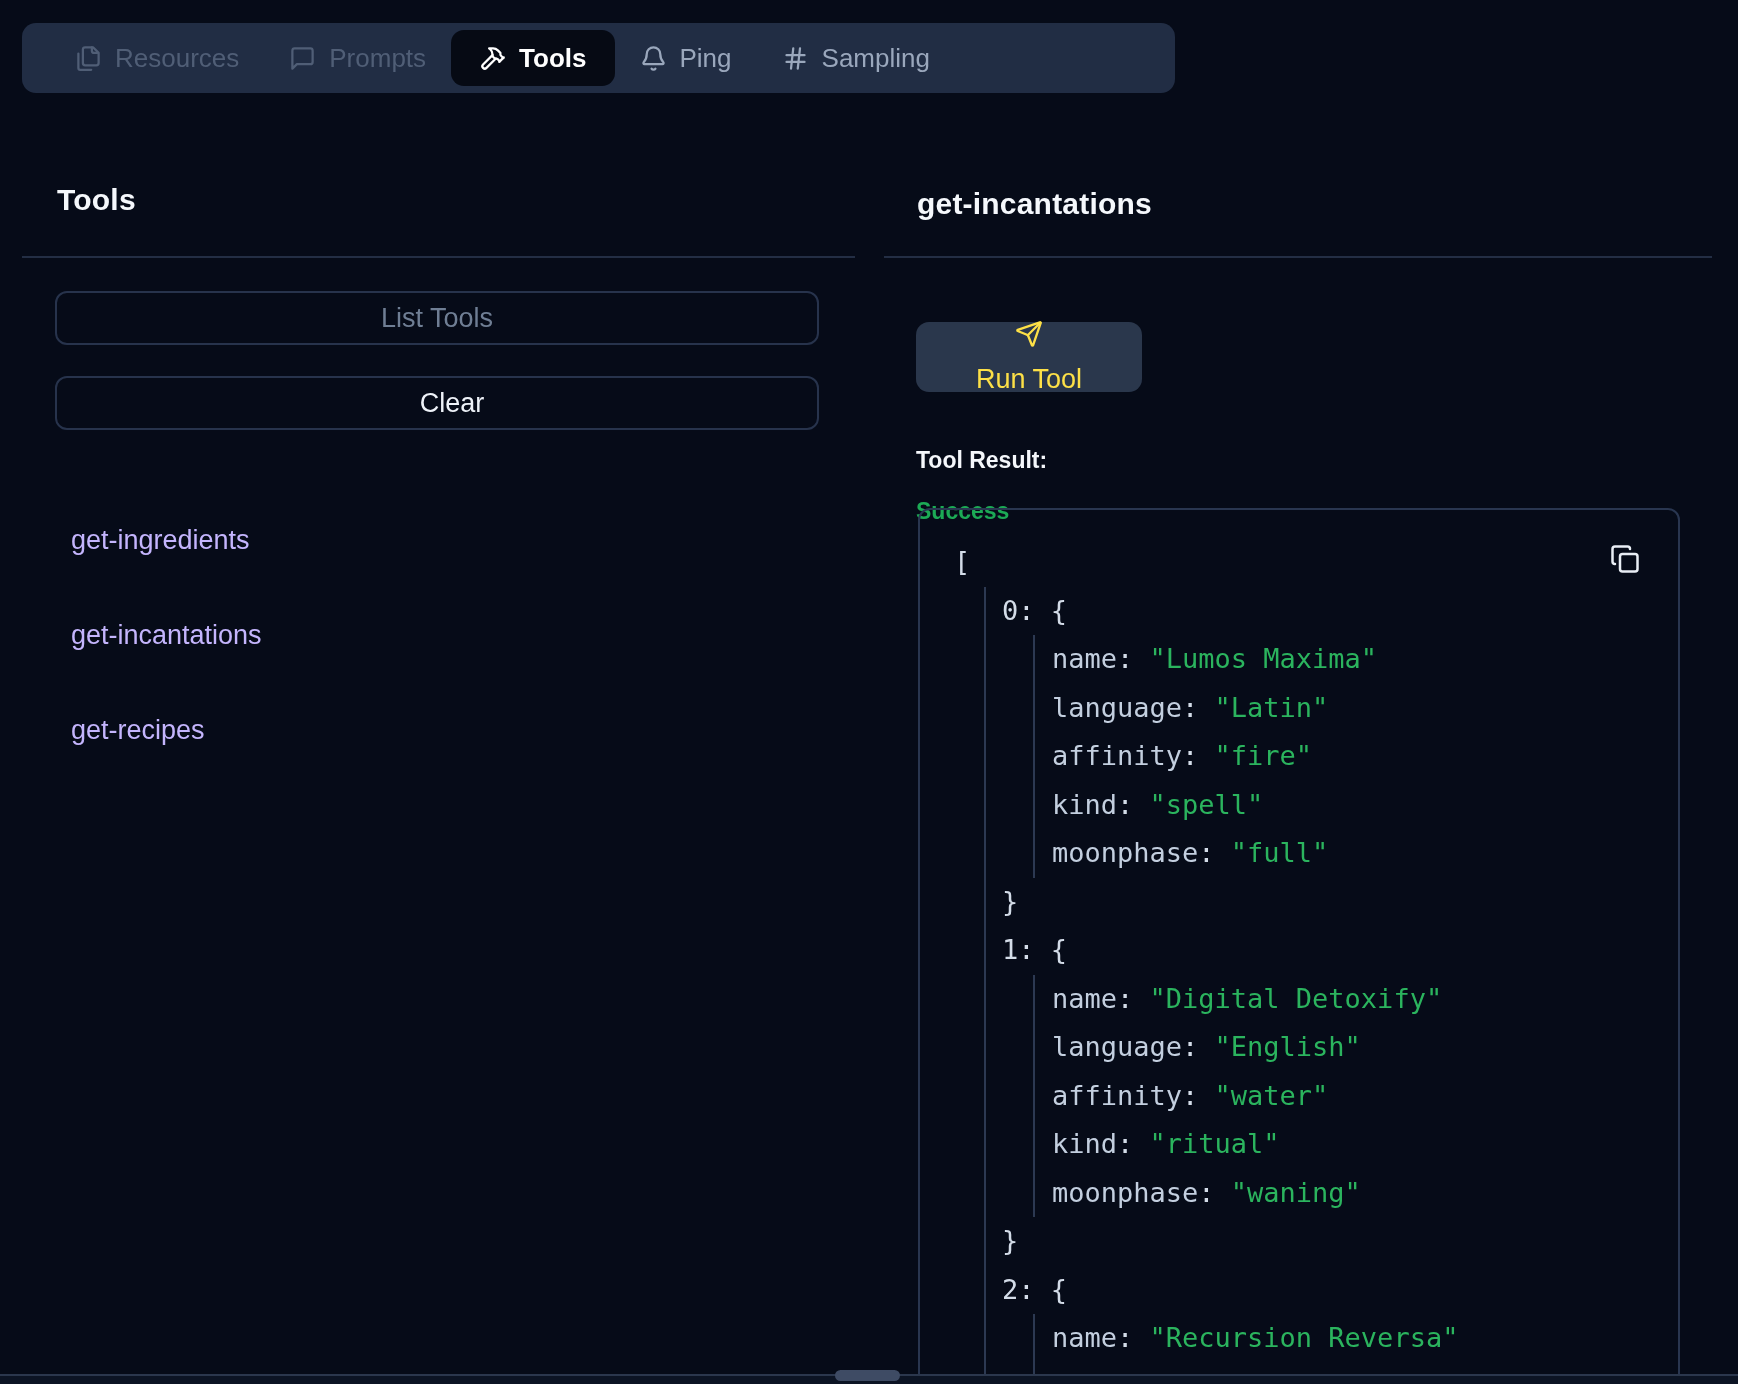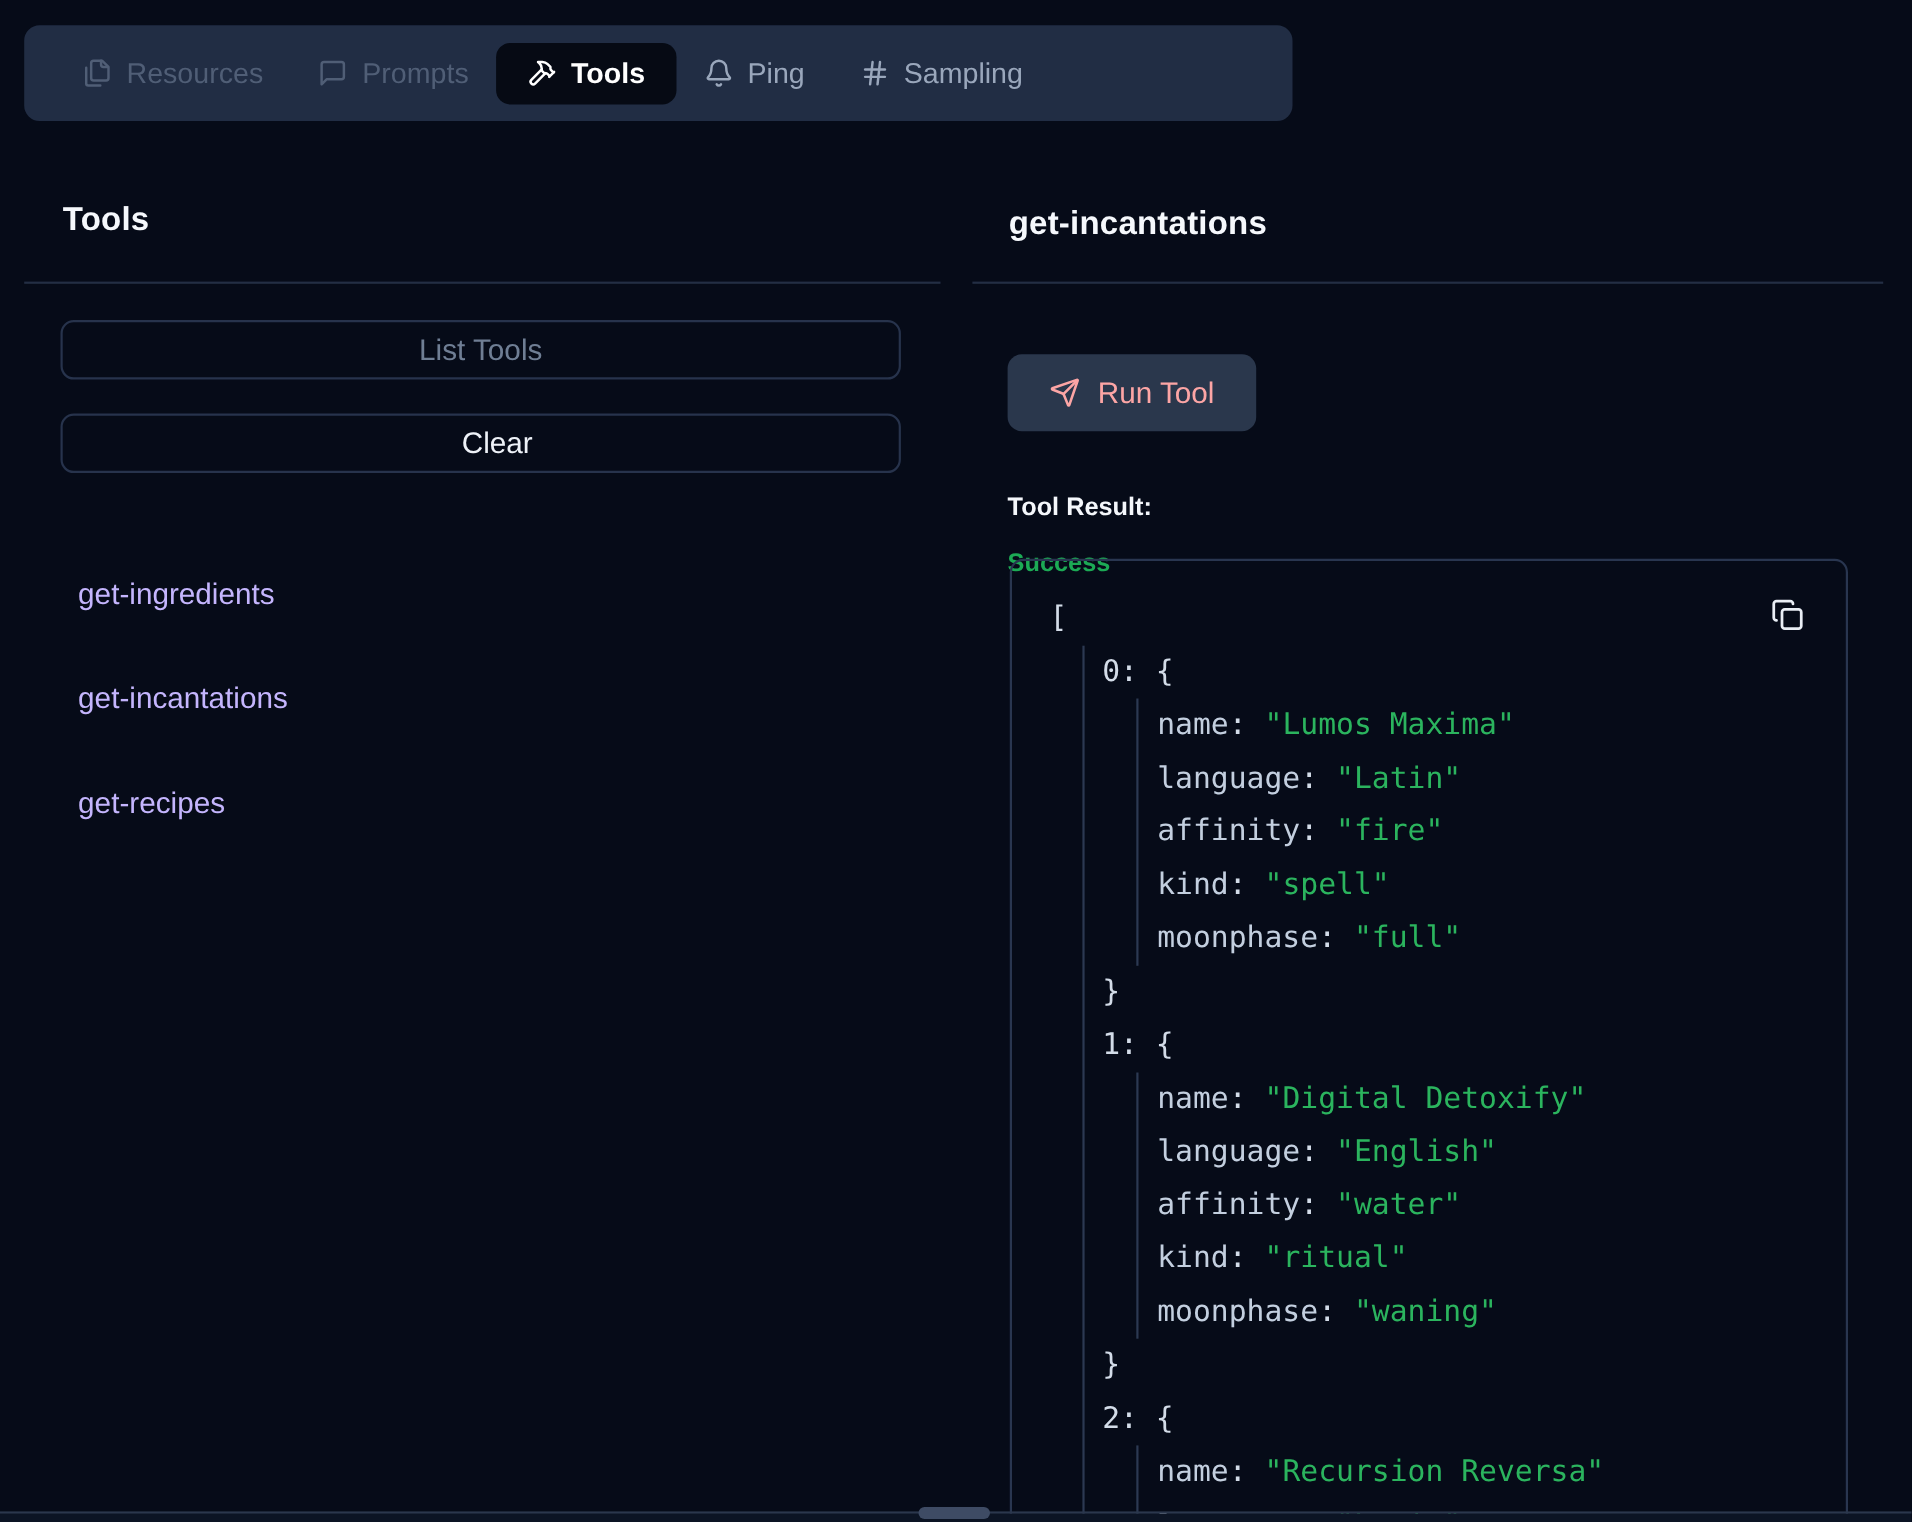--- a/index.html
+++ b/index.html
@@ -3,21 +3,21 @@
 <meta charset="utf-8">
 <style>
   html,body{margin:0;padding:0;background:#060b18;}
   .screen{
     position:relative;width:1738px;height:1384px;overflow:hidden;
     background:#060b18;font-family:"Liberation Sans","DejaVu Sans",sans-serif;
     -webkit-font-smoothing:antialiased;
   }
   
   .tabbar{
-    position:absolute;left:22px;top:23px;width:1153px;height:87px;
+    position:absolute;left:22px;top:23px;width:1153px;height:70px;
     background:#212d44;border-radius:14px;display:flex;align-items:center;
     padding:0 20px 0 28px;box-sizing:border-box;
   }
   .tab{
     display:flex;align-items:center;gap:13px;padding:0 25px;height:70px;
     font-size:26px;font-weight:500;color:#9aa7bc;cursor:pointer;white-space:nowrap;
   }
   .tab.disabled{color:#505e76;}
   .tab.active{
     background:#060a14;border-radius:13px;height:56px;padding:0 28px;
@@ -40,21 +40,21 @@
   .ghost-btn.muted{color:#6f7e94;}
   .tool-item{
     position:absolute;left:71px;height:56px;display:flex;align-items:center;
     font-size:27px;color:#c4b5fd;cursor:pointer;
   }
   
   .run-btn{
     position:absolute;left:916px;top:322px;width:226px;height:70px;
     background:#2a374c;border:none;border-radius:13px;display:flex;
     align-items:center;justify-content:center;gap:16px;cursor:pointer;
-    font-family:inherit;font-size:27px;font-weight:500;color:#fca5a5;
+    font-family:inherit;font-size:27px;font-weight:500;color:#fde047;flex-direction:column;
   }
   .run-btn svg{width:28px;height:28px;}
   .result-line{
     position:absolute;left:916px;top:441px;display:flex;gap:13px;
     font-size:23px;font-weight:700;line-height:38px;flex-direction:column;
   }
   .result-label{color:#f4f7fb;}
   .result-status{color:var(--green-status,#1caa55);}
   
   .json-box{

